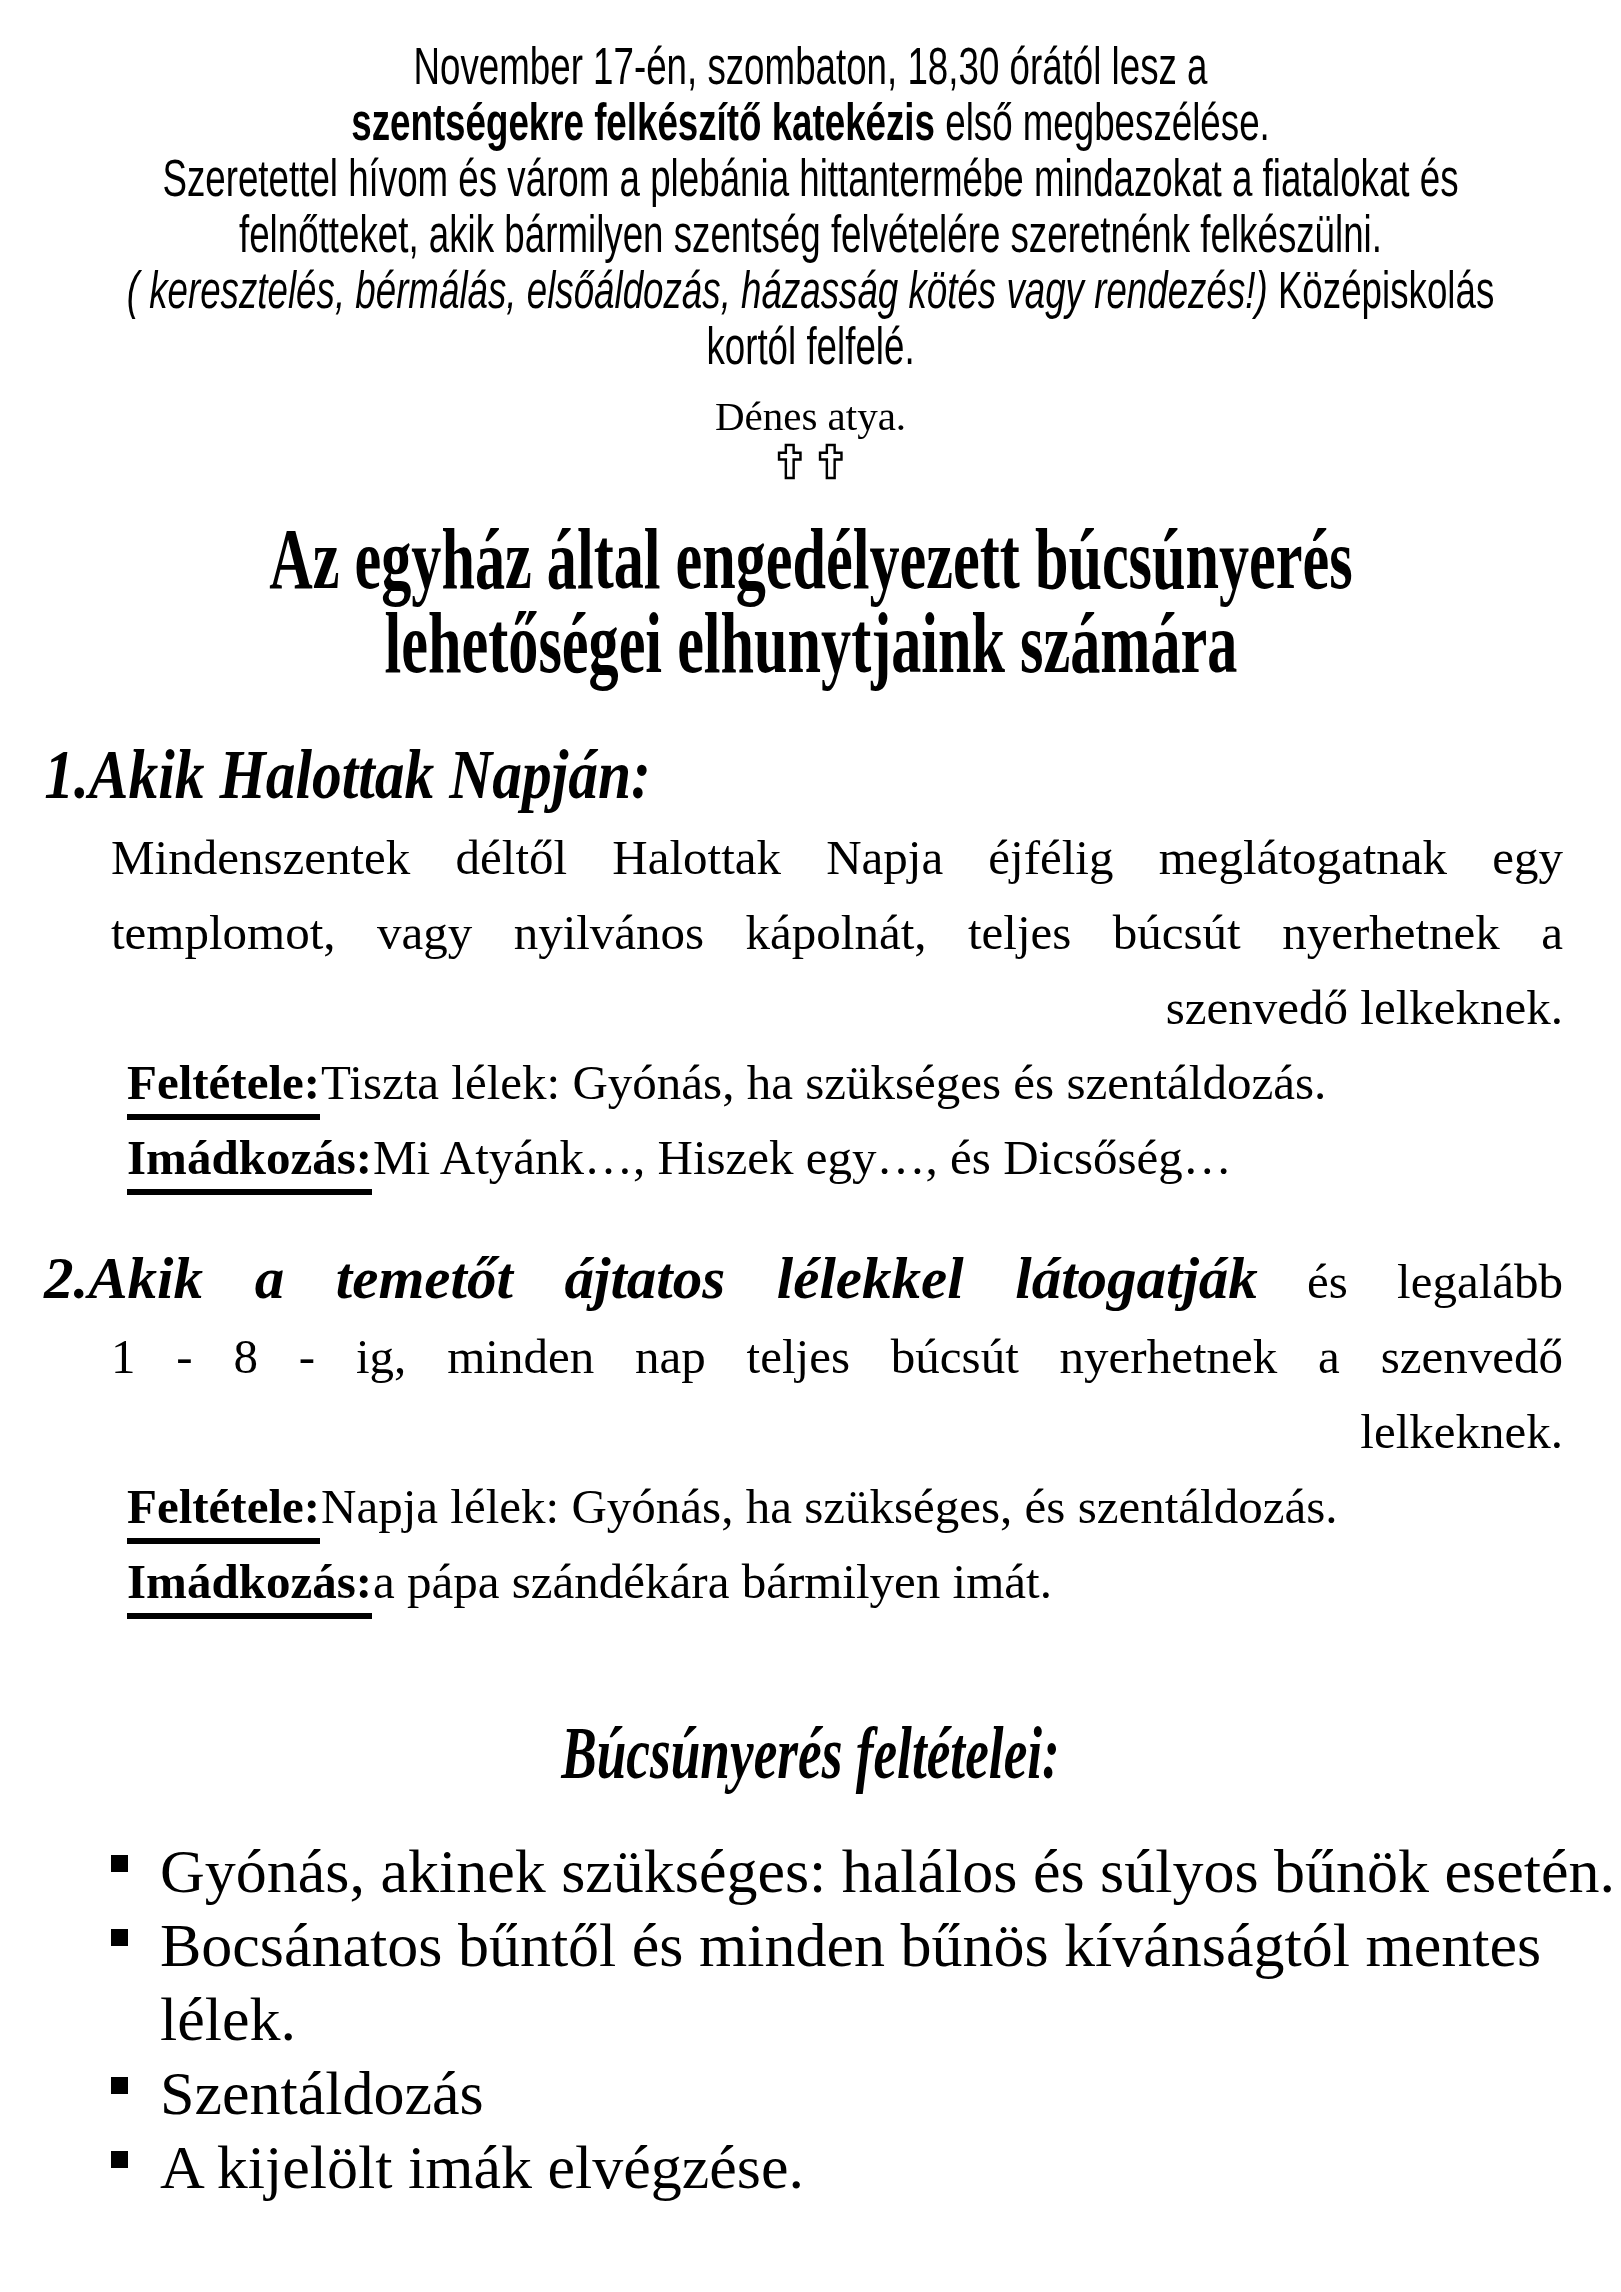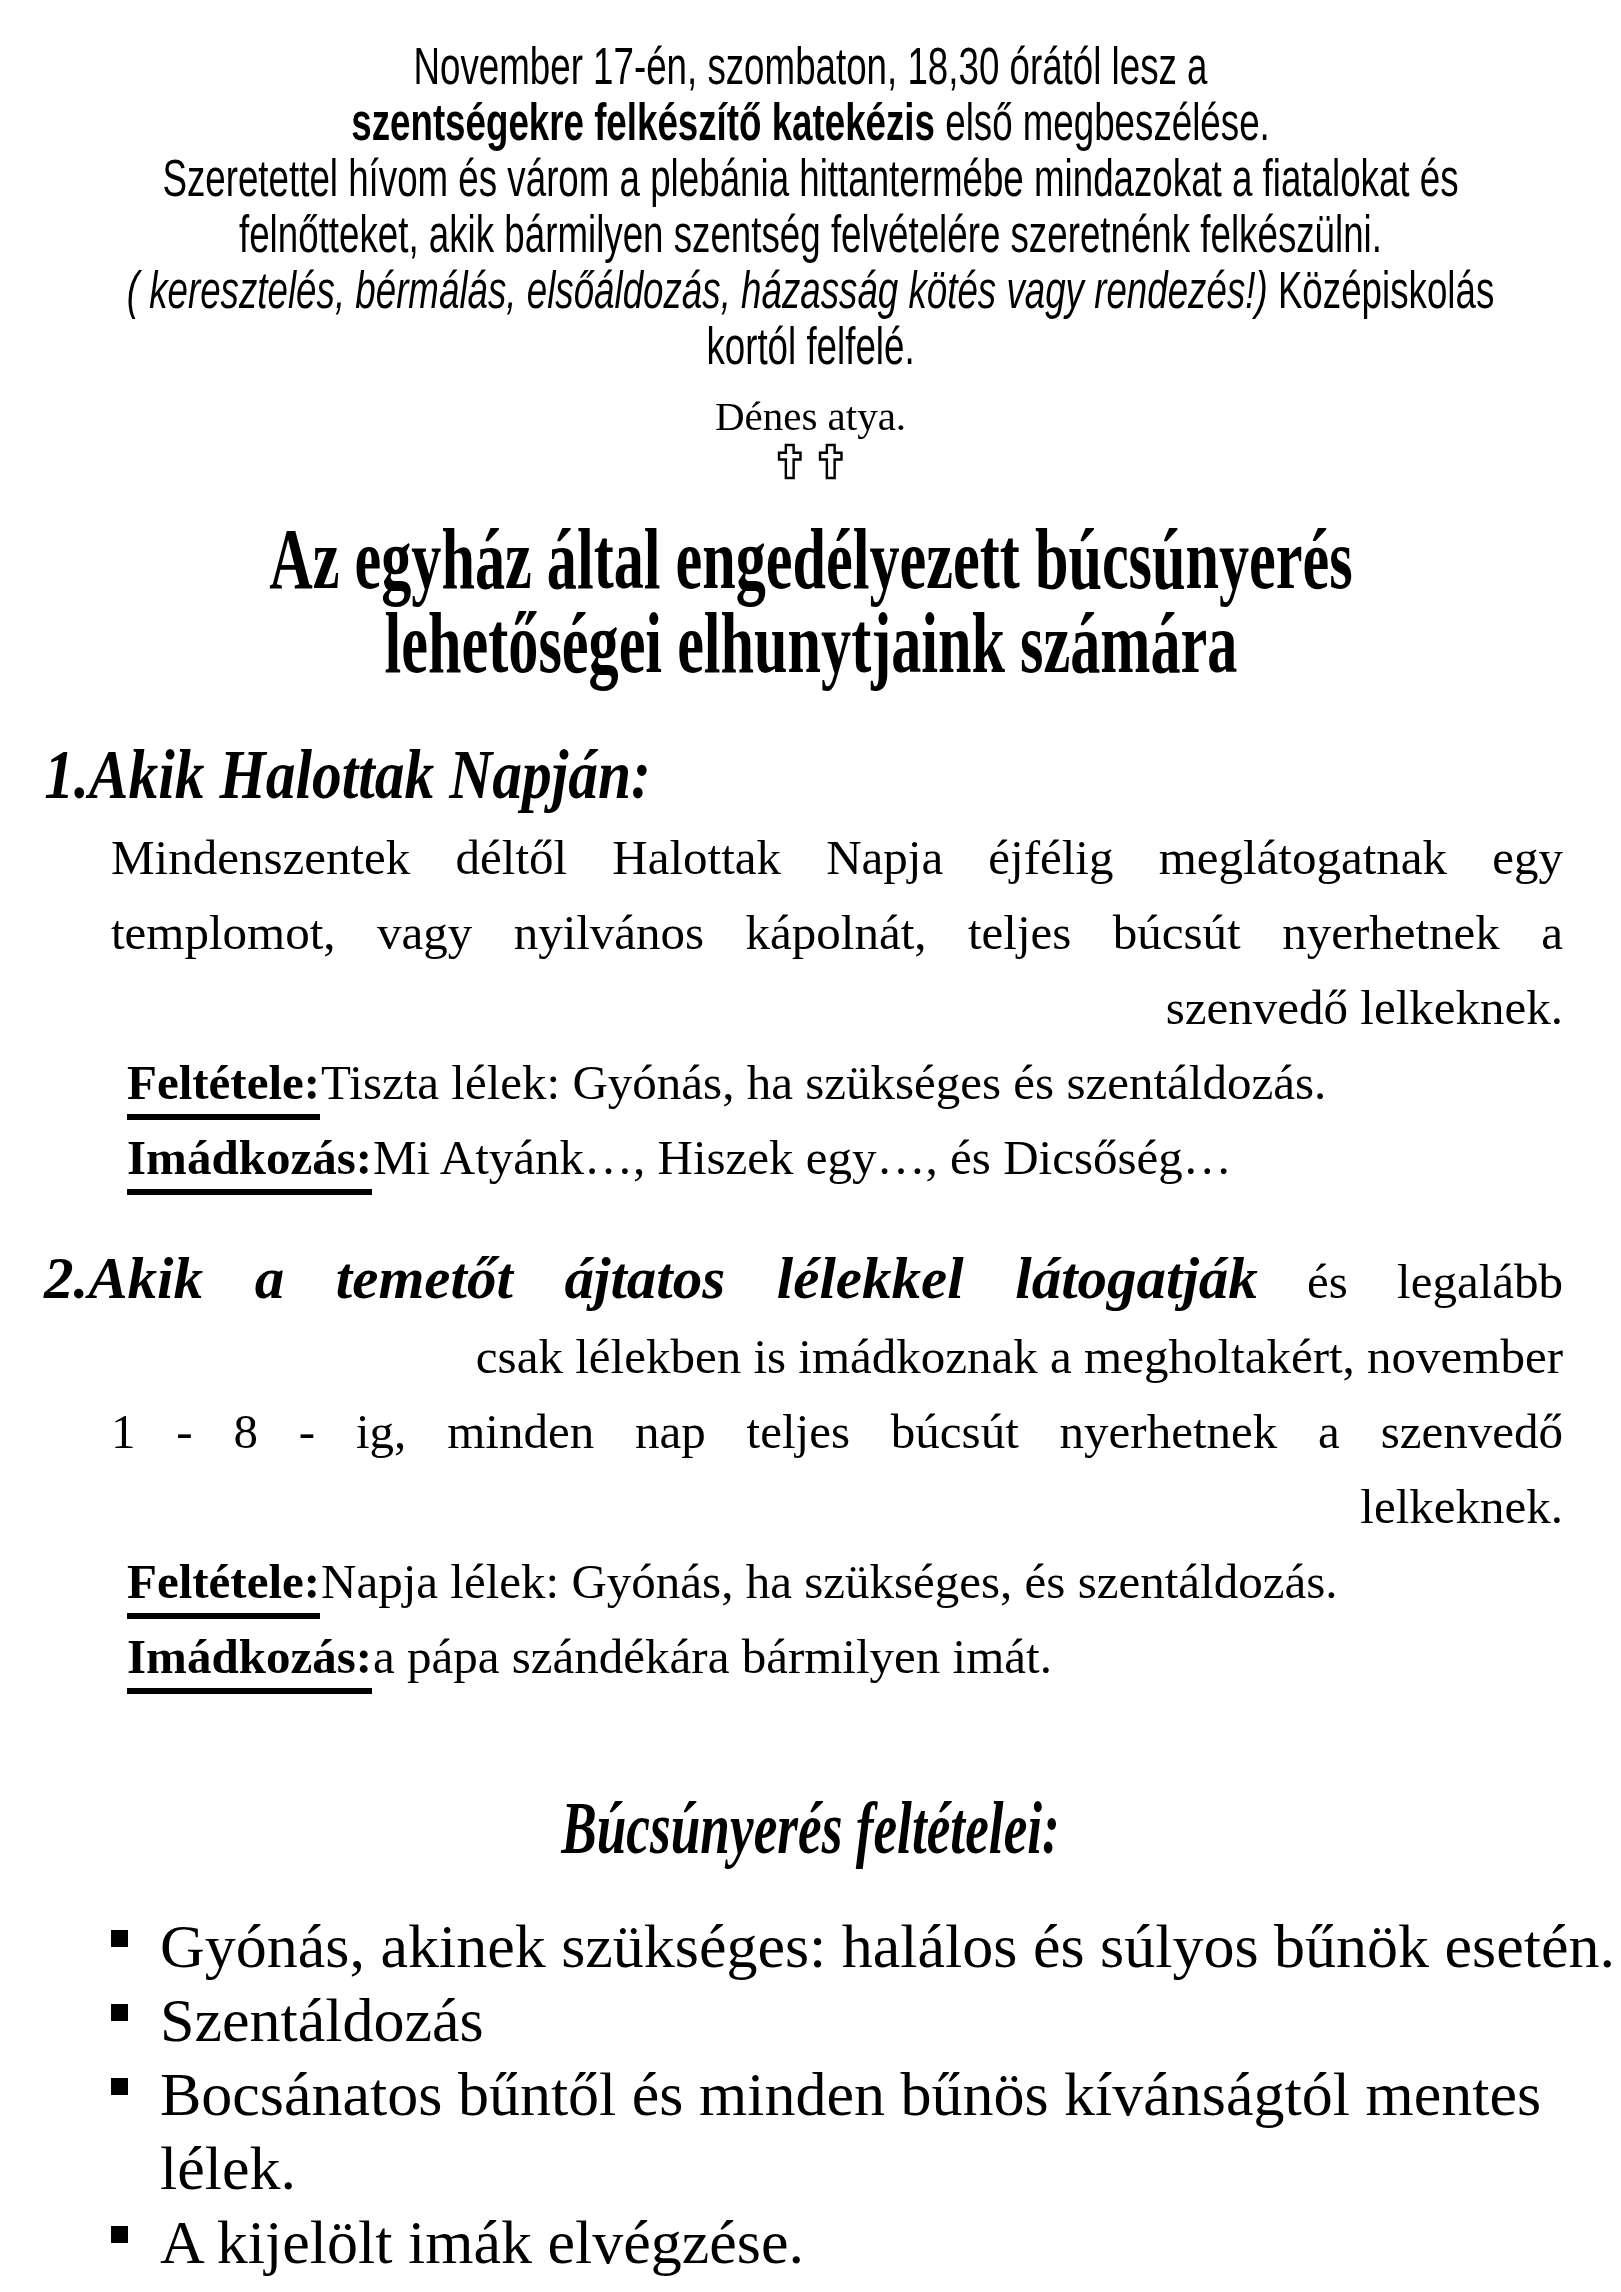--- a/index.html
+++ b/index.html
@@ -177,43 +177,42 @@
     </div>
     <div class="cond-line">
       <span class="cond-label">Feltétele:</span><span class="cond-text">Tiszta lélek: Gyónás, ha szükséges és szentáldozás.</span>
     </div>
     <div class="cond-line">
       <span class="cond-label">Imádkozás:</span><span class="cond-text">Mi Atyánk…, Hiszek egy…, és Dicsőség…</span>
     </div>
 
     <div class="section2">
       <div class="s2-first"><span class="s2-heading">2.</span><span class="s2-heading">Akik a temetőt ájtatos lélekkel látogatják</span><span> és legalább</span></div>
-      <div class="pline">csak lélekben is imádkoznak a megholtakért, november</div>
       <div class="jline">1 - 8 - ig, minden nap teljes búcsút nyerhetnek a szenvedő</div>
       <div class="pline">lelkeknek.</div>
       <div class="cond-line">
         <span class="cond-label">Feltétele:</span><span class="cond-text">Napja lélek: Gyónás, ha szükséges, és szentáldozás.</span>
       </div>
       <div class="cond-line">
         <span class="cond-label">Imádkozás:</span><span class="cond-text">a pápa szándékára bármilyen imát.</span>
       </div>
     </div>
   </div>
 
   <div class="subheading-scale">Búcsúnyerés feltételei:</div>
 
   <div class="bullets">
     <div class="bullet-item">
       <span class="bullet-marker"></span><span>Gyónás, akinek szükséges: halálos és súlyos bűnök esetén.</span>
     </div>
     <div class="bullet-item">
+      <span class="bullet-marker"></span><span>Bocsánatos bűntől és minden bűnös kívánságtól mentes lélek.</span>
+    </div>
+    <div class="bullet-item">
       <span class="bullet-marker"></span><span>Szentáldozás</span>
     </div>
     <div class="bullet-item">
-      <span class="bullet-marker"></span><span>Bocsánatos bűntől és minden bűnös kívánságtól mentes lélek.</span>
-    </div>
-    <div class="bullet-item">
       <span class="bullet-marker"></span><span>A kijelölt imák elvégzése.</span>
     </div>
   </div>
 
 </div>
 
 
 </body></html>

